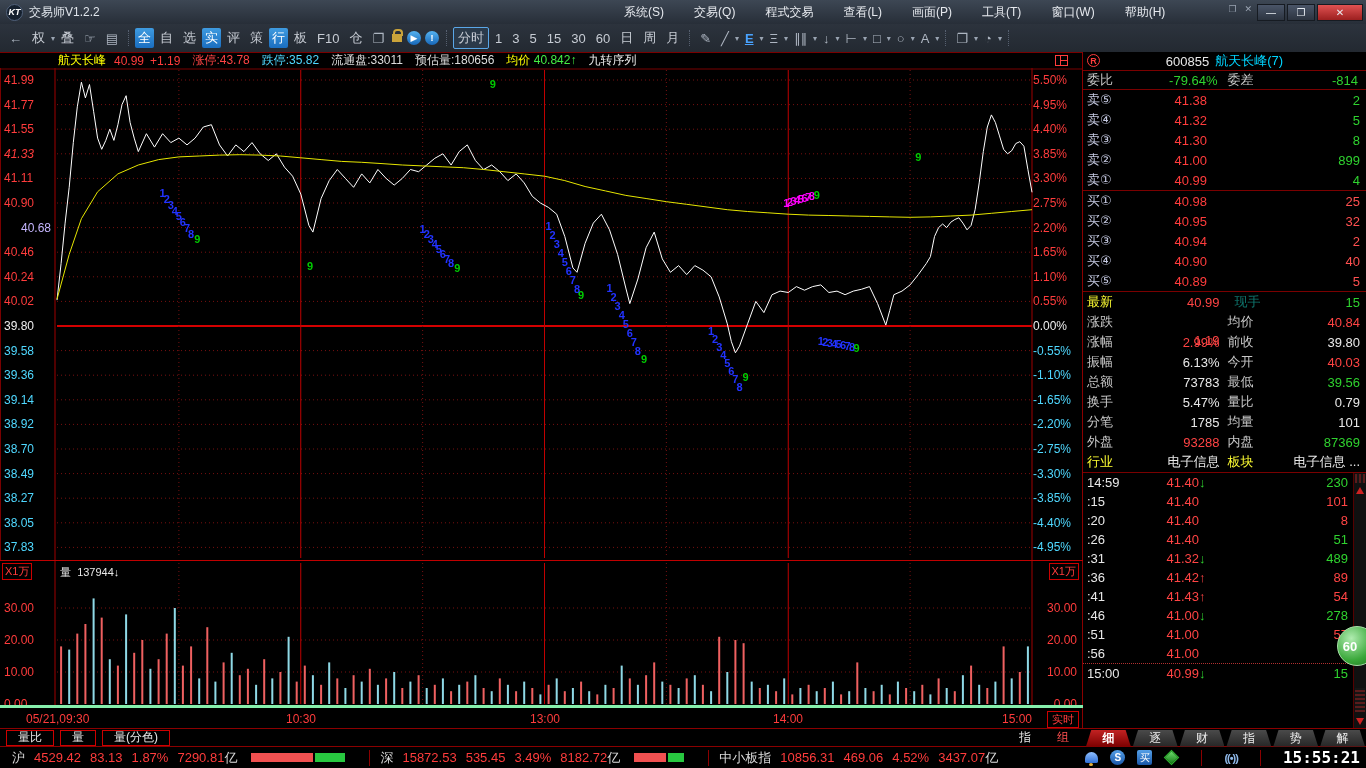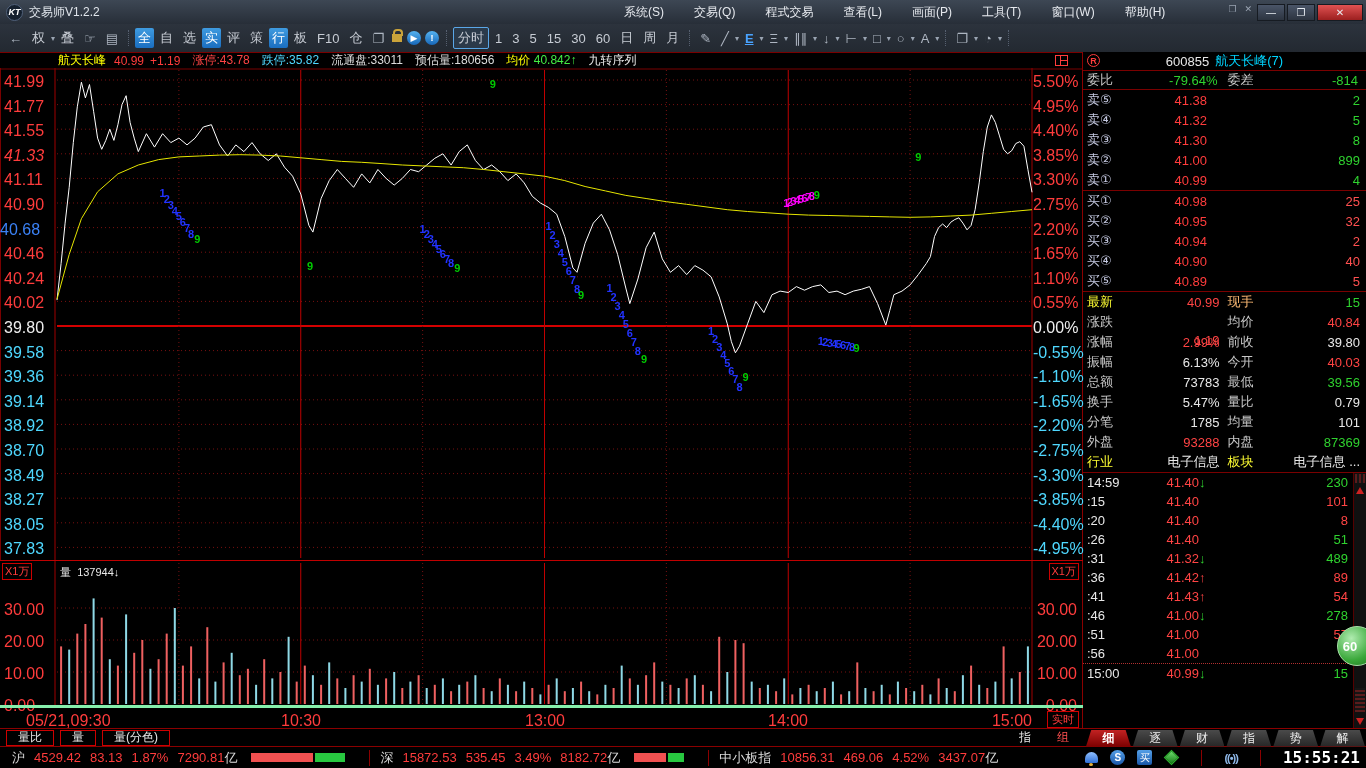--- a/index.html
+++ b/index.html
@@ -38,21 +38,21 @@
   .chartcol{width:1083px;position:relative;background:#000;border-right:1px solid #8b0000;}
   .chead{position:absolute;top:0;left:0;width:100%;height:16px;border-top:1px solid #7a0000;
     display:flex;align-items:center;font-size:12px;padding-left:58px;gap:12px;white-space:nowrap;}
   .layouticon{position:absolute;right:14px;top:2px;width:13px;height:11px;border:1px solid #ff3c3c;}
   .layouticon:before{content:"";position:absolute;left:4px;top:0;bottom:0;border-left:1px solid #ff3c3c;}
   .layouticon:after{content:"";position:absolute;left:4px;right:0;top:4px;border-top:1px solid #ff3c3c;}
   .mainchart{position:absolute;top:16px;left:0;width:1083px;height:492px;}
   .volpane{position:absolute;top:508px;left:0;width:1083px;height:145px;border-top:1px solid #c00000;}
   .xaxisrow{position:absolute;top:653px;left:0;width:1083px;height:23px;border-top:3px solid #86efac;
     font-size:12px;color:#ff3c3c;}
-  .axlab{position:absolute;font-size:16px;}
+  .axlab{position:absolute;font-size:12px;}
   .vunit{position:absolute;top:2px;border:1px solid #cc0000;color:#ff3c3c;font-size:11px;padding:0 2px;background:#000;}
   .volhdr{position:absolute;left:60px;top:4px;font-size:11px;color:#e8e8e8;}
   .rt-box{position:absolute;right:4px;top:3px;border:1px solid #cc0000;padding:0 4px;font-size:11px;color:#ff3c3c;}
   
   .rpanel{width:283px;background:#000;display:flex;flex-direction:column;font-size:13px;color:#ddd;}
   .rp-head{height:18px;display:flex;align-items:center;justify-content:center;gap:6px;position:relative;font-size:13px;}
   .rbadge{position:absolute;left:4px;top:2px;width:13px;height:13px;border:1px solid #ff3c3c;border-radius:50%;
     color:#ff3c3c;font-size:9px;font-weight:bold;display:flex;align-items:center;justify-content:center;}
   .rp-weibi{height:20px;display:flex;align-items:center;padding:0 6px 0 4px;
     border-top:1px solid #7a0000;border-bottom:1px solid #7a0000;}
@@ -319,21 +319,21 @@
           <text x="852.0" y="283.0" fill="#2233ff" font-size="11" font-weight="bold" text-anchor="middle">8</text>
           <text x="856.5" y="283.9" fill="#00cc00" font-size="11" font-weight="bold" text-anchor="middle">9</text>
           <text x="918.3" y="93.0" fill="#00cc00" font-size="11" font-weight="bold" text-anchor="middle">9</text>
         </svg>
     <div class="axlab" style="left: 4px; top: 5px; color: rgb(255, 60, 60);">41.99</div>
         <div class="axlab" style="left: 4px; top: 29.6px; color: rgb(255, 60, 60);">41.77</div>
         <div class="axlab" style="left: 4px; top: 54.2px; color: rgb(255, 60, 60);">41.55</div>
         <div class="axlab" style="left: 4px; top: 78.8px; color: rgb(255, 60, 60); font-style: italic;">41.33</div>
         <div class="axlab" style="left: 4px; top: 103.4px; color: rgb(255, 60, 60);">41.11</div>
         <div class="axlab" style="left: 4px; top: 128px; color: rgb(255, 60, 60);">40.90</div>
-        <div class="axlab" style="left: 0; top: 152.6px; color: #3b82f6;">40.68</div>
+        <div class="axlab" style="left: 21px; top: 152.6px; color: #c4b5fd;">40.68</div>
         <div class="axlab" style="left: 4px; top: 177.2px; color: rgb(255, 60, 60);">40.46</div>
         <div class="axlab" style="left: 4px; top: 201.8px; color: rgb(255, 60, 60);">40.24</div>
         <div class="axlab" style="left: 4px; top: 226.4px; color: rgb(255, 60, 60);">40.02</div>
         <div class="axlab" style="left: 4px; top: 251px; color: rgb(238, 238, 238);">39.80</div>
         <div class="axlab" style="left: 4px; top: 275.6px; color: rgb(79, 216, 255);">39.58</div>
         <div class="axlab" style="left: 4px; top: 300.2px; color: rgb(79, 216, 255);">39.36</div>
         <div class="axlab" style="left: 4px; top: 324.8px; color: rgb(79, 216, 255);">39.14</div>
         <div class="axlab" style="left: 4px; top: 349.4px; color: rgb(79, 216, 255);">38.92</div>
         <div class="axlab" style="left: 4px; top: 374px; color: rgb(79, 216, 255);">38.70</div>
         <div class="axlab" style="left: 4px; top: 398.6px; color: rgb(79, 216, 255);">38.49</div>
@@ -581,21 +581,21 @@
         <div class="book-row">
           <span class="lbl">买⑤</span>
           <span class="prc">40.89</span>
           <span class="vol" style="color: rgb(255, 80, 80);">5</span>
         </div>
       </div>
     <div id="stats" class="stats-sec">
         <div class="stat-row">
           <span class="s-l" style="color: rgb(255, 255, 51);">最新</span>
           <span class="s-v" style="color: rgb(255, 68, 68);">40.99</span>
-          <span class="s-l" style="color: #fdba74;">现手</span>
+          <span class="s-l" style="color: #0f766e; text-align: center;">现手</span>
           <span class="s-v" style="color: rgb(47, 210, 47); padding-right: 2px;">15</span>
         </div>
         <div class="stat-row">
           <span class="s-l" style="color: rgb(200, 200, 200);">涨跌</span>
           <span class="s-v" style="color: rgb(255, 68, 68); margin-top: 36px;">1.19</span>
           <span class="s-l" style="color: rgb(200, 200, 200);">均价</span>
           <span class="s-v" style="color: rgb(255, 68, 68); padding-right: 2px;">40.84</span>
         </div>
         <div class="stat-row">
           <span class="s-l" style="color: rgb(200, 200, 200);">涨幅</span>

